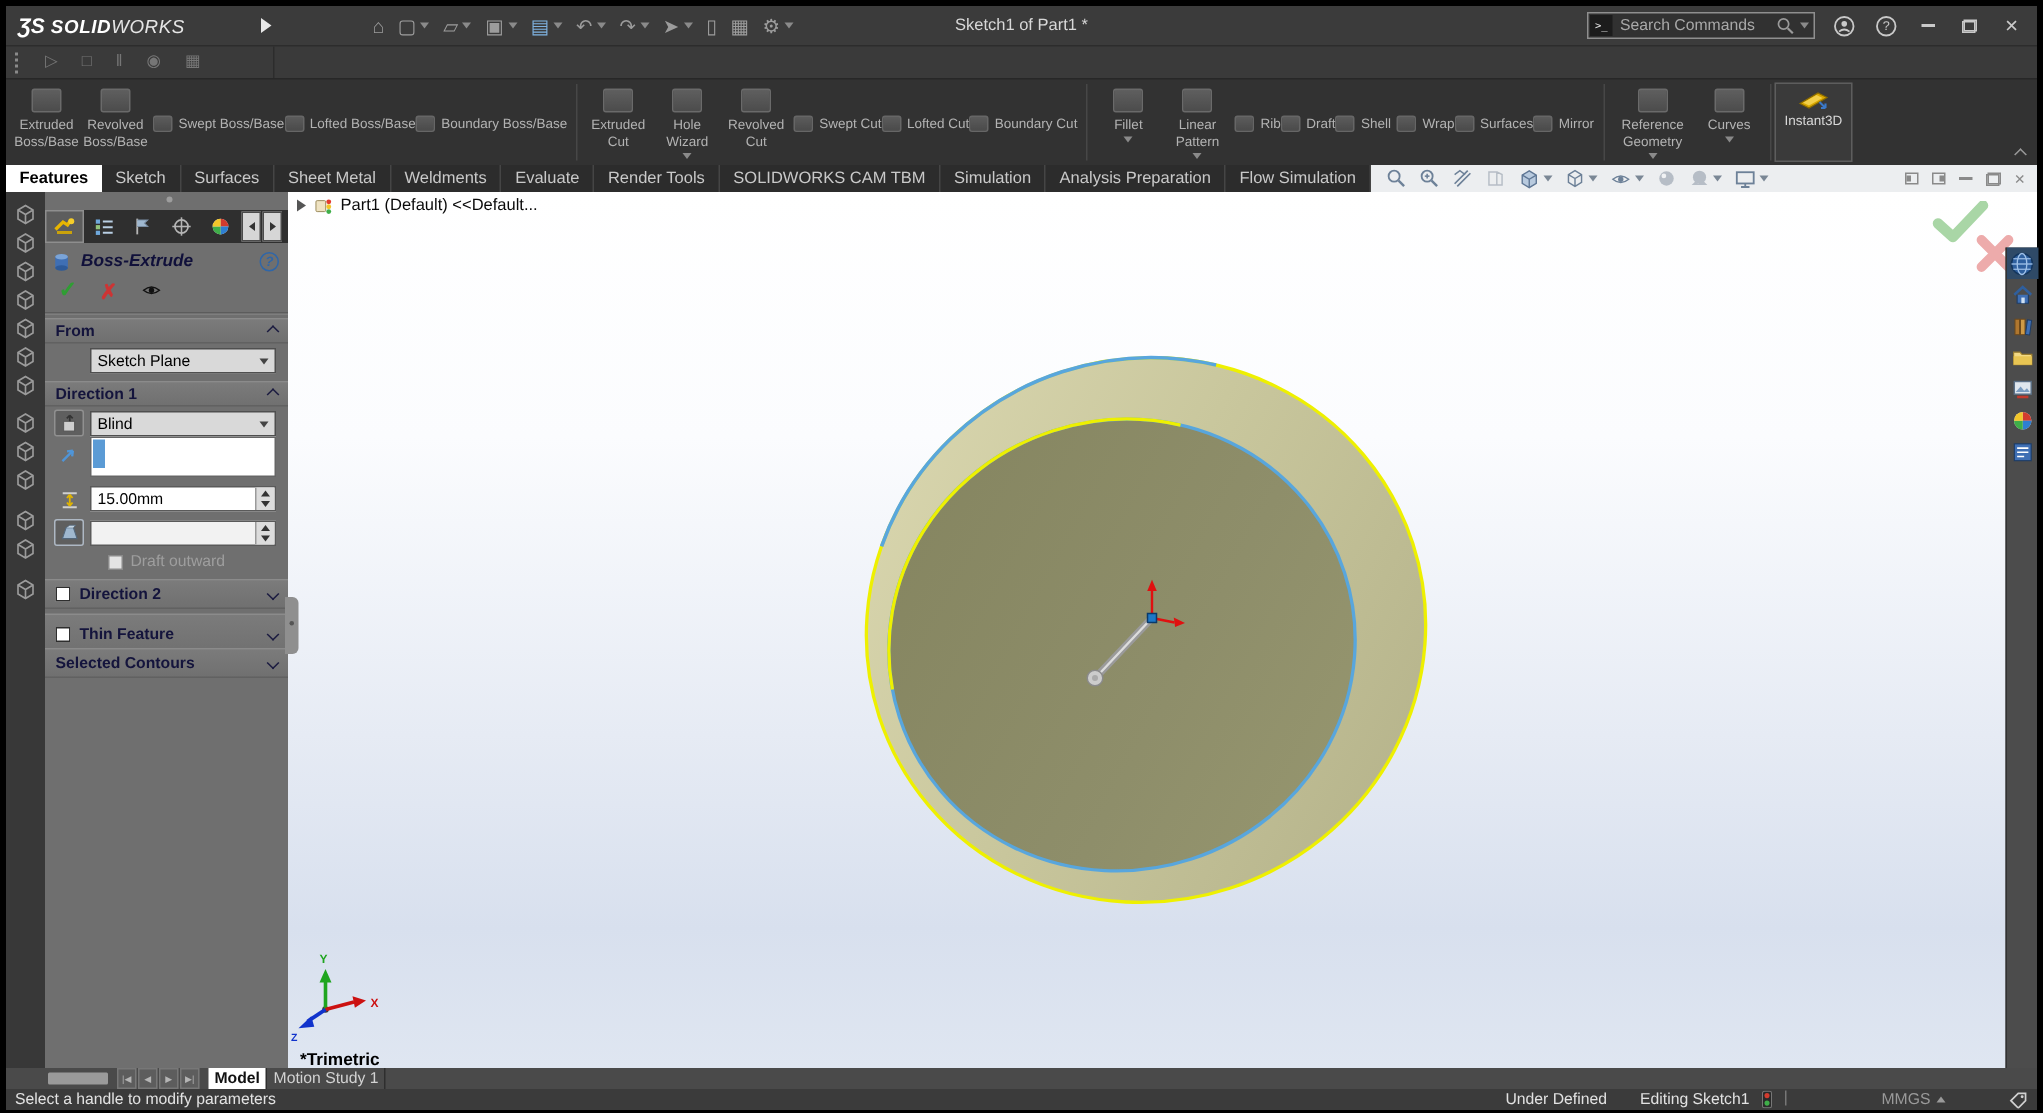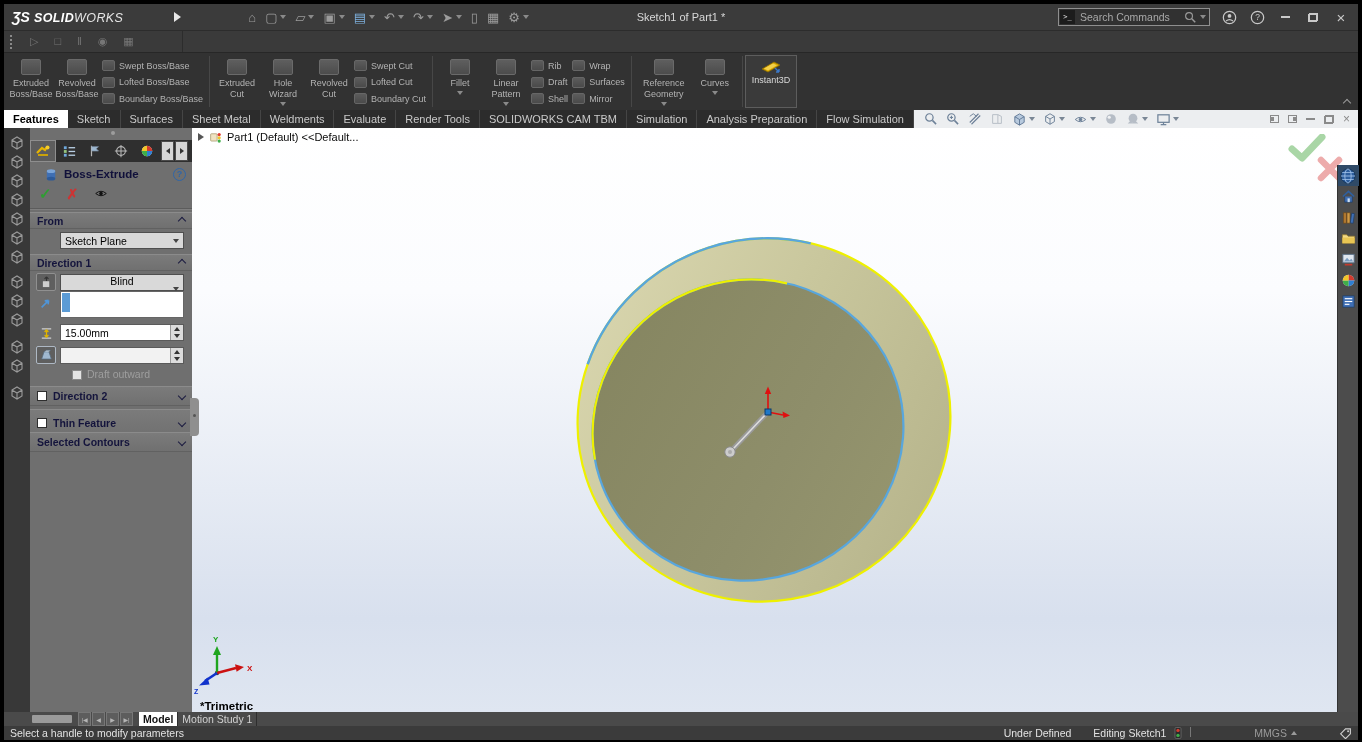--- a/index.html
+++ b/index.html
@@ -35,21 +35,21 @@
   .grip{width:4px;height:14px;margin:0 8px 0 6px;border-left:2px dotted #8a8a8a;}
   .mci{color:#767676;font-size:11px;padding:0 8px;line-height:1;}
   .macrodiv{width:1px;height:22px;background:#2c2c2c;margin-left:40px;}
 
   
   .ribbon{position:absolute;left:4px;top:52px;right:4px;height:58px;background:#323232;border-top:1px solid #272727;display:flex;align-items:stretch;}
   .rgroup{display:flex;align-items:stretch;padding:2px 4px;}
   .rdiv{width:1px;background:#474747;margin:3px 0;}
   .big{width:46px;display:flex;flex-direction:column;align-items:center;padding-top:4px;color:#b3b3b3;font-size:9px;text-align:center;line-height:1.2;}
   .big .ric{width:20px;height:16px;border:1px solid #7d7d7d;border-radius:2px;background:linear-gradient(#6e6e6e,#555);opacity:.75;margin-bottom:3px;}
-  .smcol{display:flex;flex-direction:column;justify-content:space-between;padding:5px 2px 4px 2px;color:#b3b3b3;font-size:9px;}
+  .smcol{display:flex;flex-direction:row;justify-content:space-between;padding:5px 2px 4px 2px;color:#b3b3b3;font-size:9px;}
   .sm{display:flex;align-items:center;gap:4px;white-space:nowrap;}
   .ric-s{width:13px;height:11px;border:1px solid #7d7d7d;border-radius:2px;background:linear-gradient(#6e6e6e,#555);opacity:.7;flex:0 0 auto;}
   .i3dbtn{display:flex;flex-direction:column;align-items:center;justify-content:flex-start;padding:3px 6px 0;margin:2px 2px;border:1px solid #5d5d5d;background:#3a3a3a;color:#d8d8d8;font-size:9px;}
   .ribbon .collapse{position:absolute;right:8px;bottom:4px;}
   .chv{width:6px;height:6px;border-left:1.6px solid #9a9a9a;border-bottom:1.6px solid #9a9a9a;display:inline-block;}
   .chv.up{transform:rotate(135deg);}
   .chv.down{transform:rotate(-45deg);}
   .chv.dk{border-color:#1b1b40;}
 
   
@@ -74,21 +74,21 @@
   .leftstrip{position:absolute;left:0;top:0;bottom:0;width:26px;background:#383838;display:flex;flex-direction:column;align-items:center;padding-top:7px;gap:3px;color:#9b9b9b;}
   .leftstrip svg{display:block;}
 
   
   .pm{position:absolute;left:26px;top:0;bottom:0;width:162px;background:#6f6f6f;font-size:10.5px;}
   .pmdot{position:absolute;top:3px;left:50%;width:4px;height:4px;border-radius:50%;background:#9d9d9d;}
   .pmtabs{position:absolute;top:12px;left:0;right:0;height:22px;background:#2f2f2f;display:flex;align-items:stretch;}
   .pmtab{width:26px;display:flex;align-items:center;justify-content:center;}
   .pmtab.active{background:#5d5d5d;border:1px solid #8e8e8e;}
   .pmscroll{width:13px;background:#d6d6d6;border:1px solid #4b4b4b;display:flex;align-items:center;justify-content:center;margin:1px 0 1px 1px;}
-  .pmtitle{position:absolute;top:38px;left:14px;right:6px;height:16px;display:flex;align-items:center;gap:5px;color:#10103a;font-weight:bold;font-size:11.5px;}
+  .pmtitle{position:absolute;top:38px;left:4px;right:6px;height:16px;display:flex;align-items:center;gap:5px;color:#10103a;font-weight:bold;font-size:11.5px;font-style:italic;}
   .pmhelp{margin-left:auto;width:13px;height:13px;border-radius:50%;border:1.4px solid #2f66a8;color:#2f66a8;font-size:9px;font-weight:bold;display:flex;align-items:center;justify-content:center;}
   .pmactions{position:absolute;top:58px;left:9px;display:flex;align-items:center;gap:15px;}
   .okmark{color:#2f9e33;font-size:15px;font-weight:bold;line-height:1;}
   .xmark{color:#cd3434;font-size:14px;font-weight:bold;line-height:1;}
   .pmhr{position:absolute;top:80px;left:0;right:0;height:2px;border-top:1px solid #5c5c5c;border-bottom:1px solid #7e7e7e;}
   .sect{position:absolute;left:0;right:0;height:17px;display:flex;align-items:center;padding:0 7px;gap:6px;color:#14143c;font-weight:bold;background:linear-gradient(#7b7b7b,#707070);border-top:1px solid #8b8b8b;border-bottom:1px solid #616161;}
   .sect .chvr{margin-left:auto;}
   .chk{width:10px;height:10px;background:#fff;border:1px solid #2e2e2e;flex:0 0 auto;}
   .dd{position:absolute;left:30px;width:124px;height:17px;background:#d9d9d9;border:1px solid #4f4f4f;display:flex;align-items:center;padding:0 4px;color:#000;}
   .dd .tri{margin-left:auto;border-top-color:#444;}
@@ -580,21 +580,21 @@
       <div class="sect" style="top:126px;">
         <span>Direction 1</span>
         <span class="chvr chv up dk"></span>
       </div>
       <span class="pmic" style="top:145px;">
         <svg width="13" height="13" viewBox="0 0 16 16">
             <rect x="3" y="6" width="9" height="8" fill="#cfcfcf" stroke="#555" stroke-width=".8"></rect>
             <path d="M8 6 L8 1 M8 1 L5.6 3.6 M8 1 L10.4 3.6" stroke="#333" stroke-width="1.4" fill="none"></path>
           </svg>
       </span>
-      <div class="dd" style="top:146px;flex-direction:column;">
+      <div class="dd" style="top:146px;">
         <span>Blind</span>
         <span class="tri"></span>
       </div>
       <span class="pmic noframe" style="top:166px;">
         <svg width="14" height="14" viewBox="0 0 16 16">
             <path d="M3 13 L11 5 M11 5 L6.5 5.6 M11 5 L10.4 9.5" stroke="#4f95d8" stroke-width="1.8" fill="none"></path>
           </svg>
       </span>
       <div class="selbox">
         <span class="selsel"></span>

